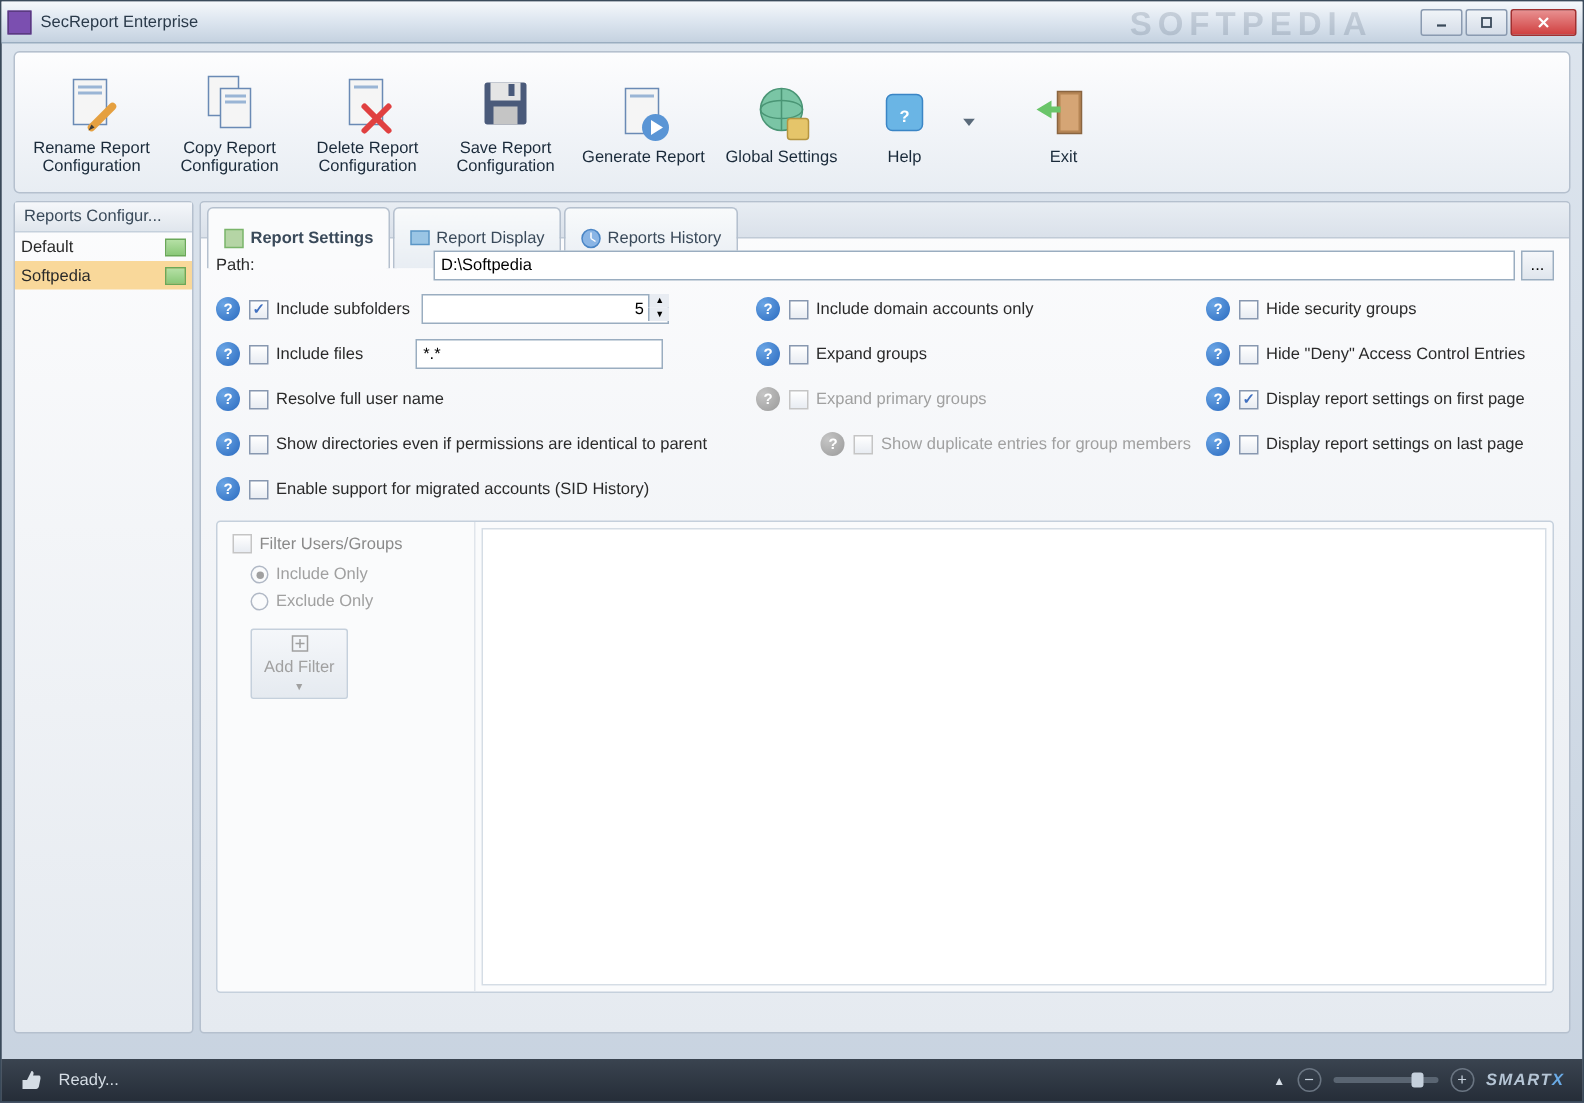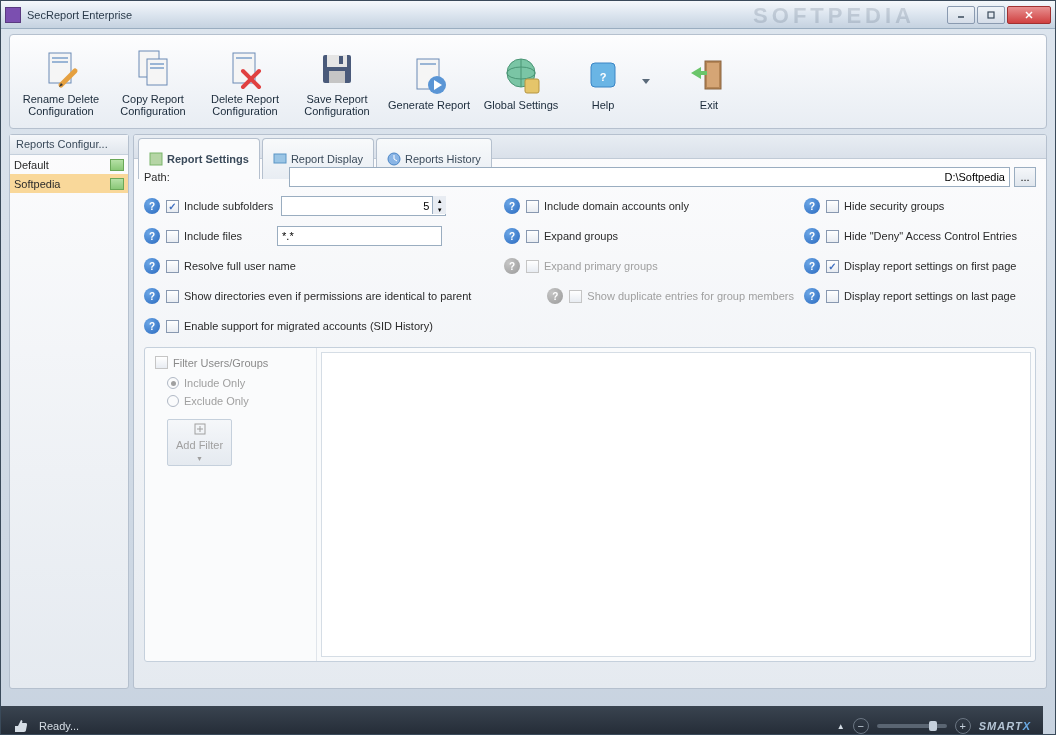--- a/index.html
+++ b/index.html
@@ -33,21 +33,21 @@
 .content { flex: 1; background: linear-gradient(to bottom, #fcfcfd, #e5eaf0); border: 1px solid #b5c0ce; border-radius: 3px; padding: 0; overflow: hidden; }
 
 .tabs { height: 24px; background: linear-gradient(to bottom, #e8edf3, #dae1ea); border-bottom: 1px solid #c0cad6; display: flex; padding: 3px 4px 0 4px; gap: 2px; }
 .tab { height: 21px; padding: 20px 10px; background: linear-gradient(to bottom, #f8fafb, #e8edf3); border: 1px solid #b5c0ce; border-bottom: none; border-radius: 4px 4px 0 0; display: flex; align-items: center; gap: 4px; cursor: pointer; color: #3a4a5a; text-align: right; }
 .tab.active { background: #fafbfc; font-weight: bold; }
 .tab-ico { width: 14px; height: 14px; }
 
 .settings-body { padding: 8px 10px; }
 .path-row { display: flex; align-items: center; margin-bottom: 8px; }
 .path-row .lbl { width: 145px; color: #2a2a2a; }
-.path-input { flex: 1; height: 20px; border: 1px solid #9aadc0; background: #fff; padding: 2px 4px; text-align: right; }
+.path-input { flex: 1; height: 20px; border: 1px solid #9aadc0; background: #fff; padding: 2px 4px; }
 .browse-btn { width: 22px; height: 20px; margin-left: 4px; border: 1px solid #9aadc0; background: linear-gradient(to bottom, #f5f7fa, #e0e6ed); cursor: pointer; display: flex; align-items: center; justify-content: center; }
 
 .opt-grid { display: grid; grid-template-columns: 350px 290px auto; gap: 8px 10px; margin-bottom: 10px; }
 .opt-row { display: flex; align-items: center; height: 22px; }
 .help-ico { width: 16px; height: 16px; border-radius: 50%; background: radial-gradient(circle at 30% 30%, #6aa5e5, #2a6abf); color: #fff; display: flex; align-items: center; justify-content: center; font-weight: bold; font-size: 10px; margin-right: 6px; flex-shrink: 0; }
 .help-ico.dis { background: radial-gradient(circle at 30% 30%, #c5c5c5, #9a9a9a); }
 .chk { width: 13px; height: 13px; border: 1px solid #8898b0; background: linear-gradient(to bottom, #fff, #e8ecf2); margin-right: 5px; display: flex; align-items: center; justify-content: center; cursor: pointer; flex-shrink: 0; }
 .chk.checked::after { content: '✓'; color: #4070c0; font-size: 10px; font-weight: bold; }
 .opt-lbl { color: #2a2a2a; white-space: nowrap; }
 .opt-lbl.dis { color: #a0a0a0; }
@@ -62,21 +62,21 @@
 .filter-panel { display: flex; border: 1px solid #c5d0dc; border-radius: 3px; height: 315px; background: #fafbfc; }
 .filter-left { width: 172px; padding: 8px 10px; border-right: 1px solid #e0e5eb; }
 .filter-right { flex: 1; background: #fff; margin: 4px; border: 1px solid #d5dde5; }
 .filter-chk { display: flex; align-items: center; margin-bottom: 8px; }
 .radio { width: 12px; height: 12px; border: 1px solid #b0b8c5; border-radius: 50%; margin-right: 5px; margin-left: 12px; display: flex; align-items: center; justify-content: center; }
 .radio.sel::after { content: ''; width: 5px; height: 5px; border-radius: 50%; background: #a0a0a0; }
 .filter-radio { display: flex; align-items: center; margin-bottom: 6px; }
 .filter-radio .lbl { color: #a0a0a0; }
 .add-filter-btn { margin-left: 12px; margin-top: 6px; padding: 3px 8px; border: 1px solid #c5d0dc; background: linear-gradient(to bottom, #f5f7fa, #e5eaf0); color: #a0a0a0; display: inline-flex; align-items: center; gap: 4px; border-radius: 2px; flex-direction: column; }
 
-.statusbar { position: absolute; bottom: 0; left: 0; right: 12px; height: 28px; background: linear-gradient(to bottom, #3a4450, #252d38); display: flex; align-items: flex-end; padding: 0 12px; color: #d5dde5; gap: 36px; }
+.statusbar { position: absolute; bottom: 0; left: 0; right: 0; height: 28px; background: linear-gradient(to bottom, #3a4450, #252d38); display: flex; align-items: center; padding: 0 12px; color: #d5dde5; gap: 36px; }
 .status-left { flex: 1; display: flex; align-items: center; gap: 10px; }
 .thumb-ico { width: 16px; height: 16px; color: #e5ecf3; }
 .status-right { display: flex; align-items: center; gap: 8px; }
 .zoom-track { width: 70px; height: 4px; background: #5a6572; border-radius: 2px; position: relative; }
 .zoom-thumb { position: absolute; right: 10px; top: -3px; width: 8px; height: 10px; background: #c5d0dc; border-radius: 2px; }
 .zoom-btn { width: 16px; height: 16px; border: 1px solid #6a7582; border-radius: 50%; display: flex; align-items: center; justify-content: center; color: #c5d0dc; cursor: pointer; }
 .brand { font-weight: bold; font-style: italic; color: #b5c5d5; letter-spacing: 1px; }
 .brand .x { color: #6aaae5; }
 
 .watermark { position: absolute; top: 2px; right: 140px; font-size: 22px; font-weight: bold; letter-spacing: 4px; color: rgba(100,115,135,0.25); pointer-events: none; }
@@ -114,21 +114,21 @@
     <div class="tool-btn">
       <div class="tool-icon">
           <svg viewBox="0 0 44 44">
             <rect x="10" y="6" width="22" height="30" fill="#f5f5f5" stroke="#6a8ab5"></rect>
             <rect x="13" y="10" width="16" height="2" fill="#9ab5d5"></rect>
             <rect x="13" y="14" width="16" height="2" fill="#9ab5d5"></rect>
             <line x1="22" y1="38" x2="36" y2="24" stroke="#e5a040" stroke-width="5" stroke-linecap="round"></line>
             <polygon points="20,40 22,36 24,38" fill="#3a3a3a"></polygon>
           </svg>
         </div>
-      <div class="tool-label">Rename Delete Configuration</div>
+      <div class="tool-label">Rename Report Configuration</div>
     </div>
     <div class="tool-btn">
       <div class="tool-icon">
           <svg viewBox="0 0 44 44">
             <rect x="8" y="4" width="20" height="26" fill="#f5f5f5" stroke="#6a8ab5"></rect>
             <rect x="16" y="12" width="20" height="26" fill="#f5f5f5" stroke="#6a8ab5"></rect>
             <rect x="19" y="16" width="14" height="2" fill="#9ab5d5"></rect>
             <rect x="19" y="20" width="14" height="2" fill="#9ab5d5"></rect>
           </svg>
         </div>

